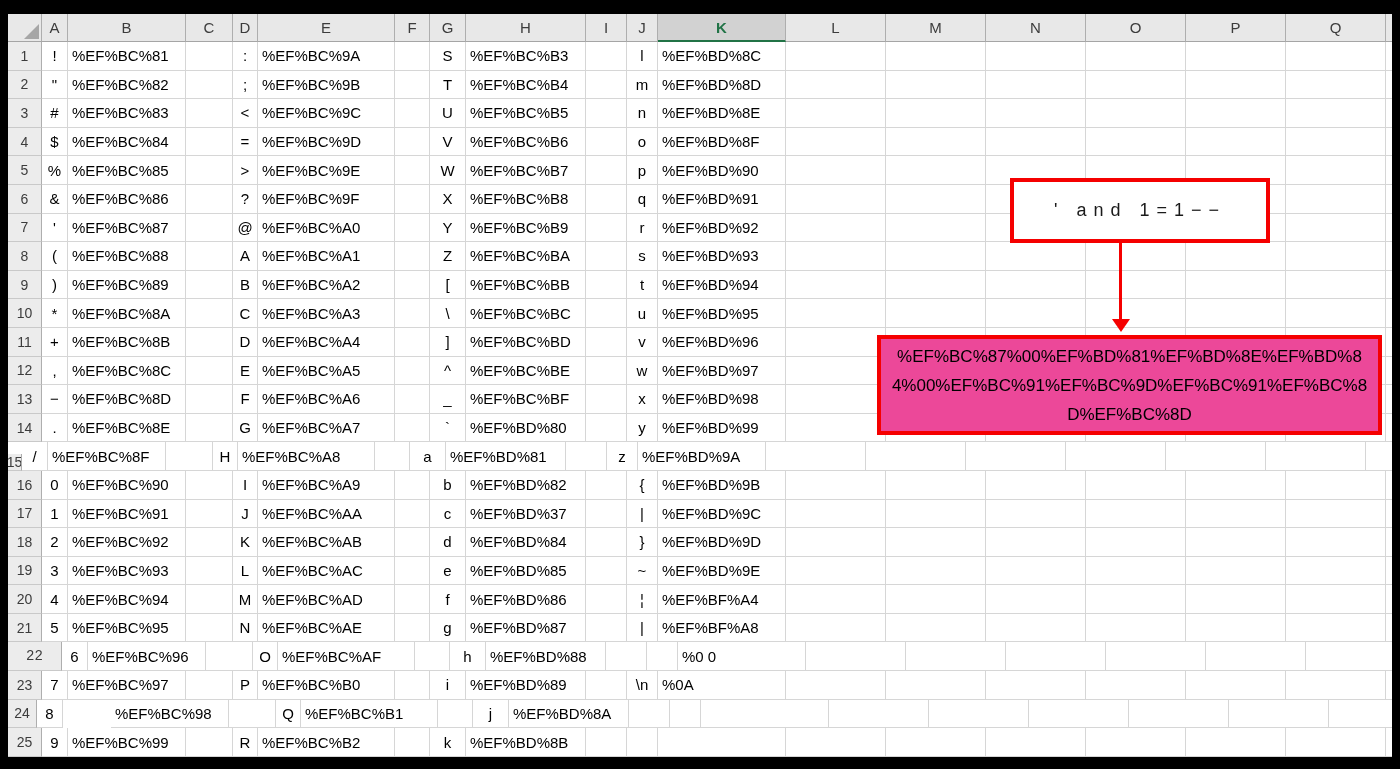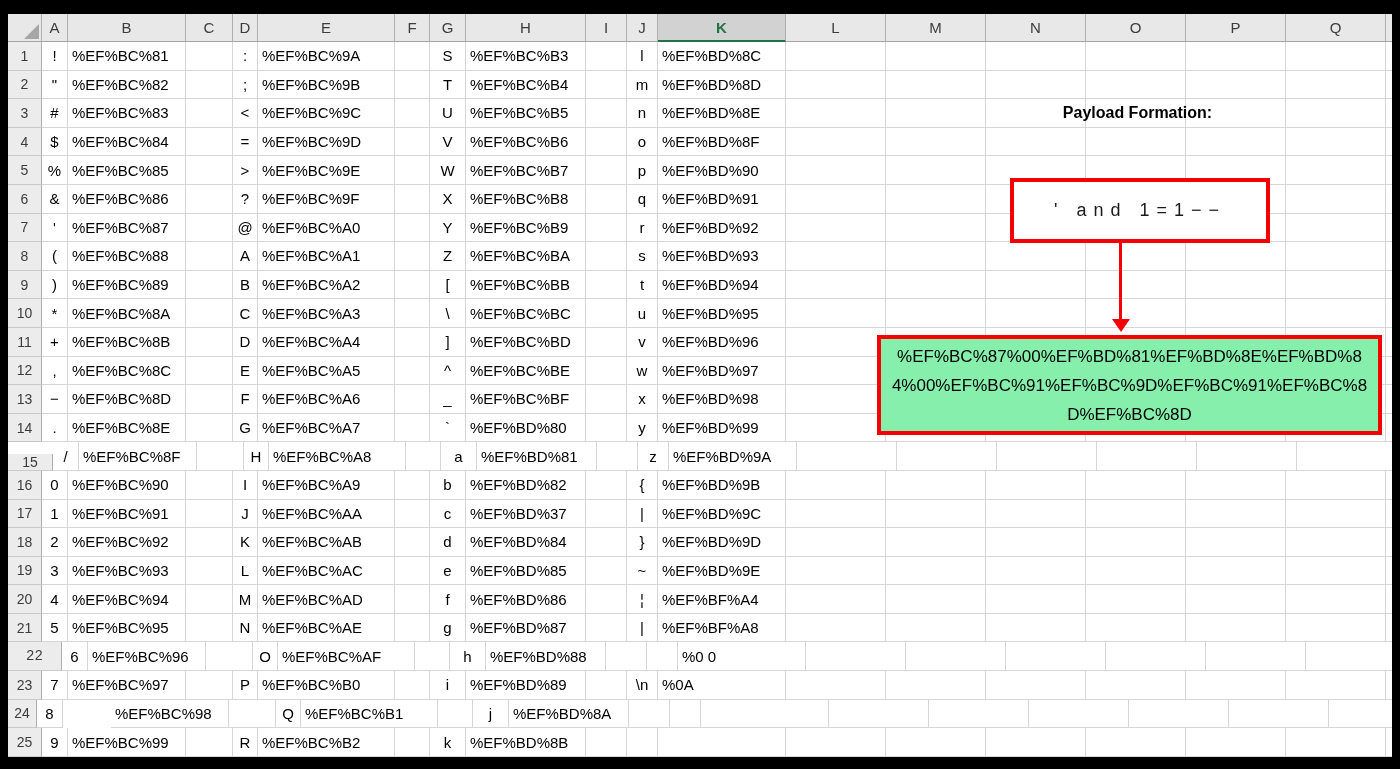--- a/index.html
+++ b/index.html
@@ -53,21 +53,21 @@
     font-size:18px;letter-spacing:7px;color:#1a1a1a;
   }
   .arrow-line{position:absolute;left:1111px;top:229px;width:3px;height:77px;background:#f50000;}
   .arrow-head{
     position:absolute;left:1104px;top:305px;width:0;height:0;
     border-left:9px solid transparent;border-right:9px solid transparent;
     border-top:13px solid #f50000;
   }
   .pbox2{
     position:absolute;left:869px;top:321px;width:505px;height:100px;
-    border:4px solid #f50000;box-sizing:border-box;background:#86efac;
+    border:4px solid #f50000;box-sizing:border-box;background:#ec4899;
     display:flex;align-items:center;justify-content:center;text-align:center;
     font-size:17px;line-height:29px;color:#000;
     word-break:break-all;padding:0 6px;
   }
 </style>
 </head>
 <body>
 
 <div class="sheet">
   <div class="grid" id="grid">
@@ -382,21 +382,21 @@
         <div class="cell code" style="width: 128px;">%EF%BD%99</div>
         <div class="cell " style="width: 100px;"></div>
         <div class="cell " style="width: 100px;"></div>
         <div class="cell " style="width: 100px;"></div>
         <div class="cell " style="width: 100px;"></div>
         <div class="cell " style="width: 100px;"></div>
         <div class="cell " style="width: 100px;"></div>
         <div class="cell filler"></div>
       </div>
       <div class="row">
-        <div class="cell rowhdr" style="width: 45px; margin-top: 12px;">15</div>
+        <div class="cell rowhdr" style="width: 14px; margin-top: 12px;">15</div>
         <div class="cell char" style="width: 26px;">/</div>
         <div class="cell code" style="width: 118px;">%EF%BC%8F</div>
         <div class="cell " style="width: 47px;"></div>
         <div class="cell char" style="width: 25px;">H</div>
         <div class="cell code" style="width: 137px;">%EF%BC%A8</div>
         <div class="cell " style="width: 35px;"></div>
         <div class="cell char" style="width: 36px;">a</div>
         <div class="cell code" style="width: 120px;">%EF%BD%81</div>
         <div class="cell " style="width: 41px;"></div>
         <div class="cell char" style="width: 31px;">z</div>
@@ -615,21 +615,20 @@
         <div class="cell " style="width: 100px;"></div>
         <div class="cell " style="width: 100px;"></div>
         <div class="cell " style="width: 100px;"></div>
         <div class="cell " style="width: 100px;"></div>
         <div class="cell " style="width: 100px;"></div>
         <div class="cell filler"></div>
       </div>
     </div>
 
   <div class="overlay">
-    <div class="pf-title">Payload Formation:</div>
     <div class="pbox1">
       <span>' and 1=1−−</span>
     </div>
     <div class="arrow-line"></div>
     <div class="arrow-head"></div>
     <div class="pbox2">
       <span>%EF%BC%87%00%EF%BD%81%EF%BD%8E%EF%BD%84%00%EF%BC%91%EF%BC%9D%EF%BC%91%EF%BC%8D%EF%BC%8D</span>
     </div>
   </div>
 </div>

